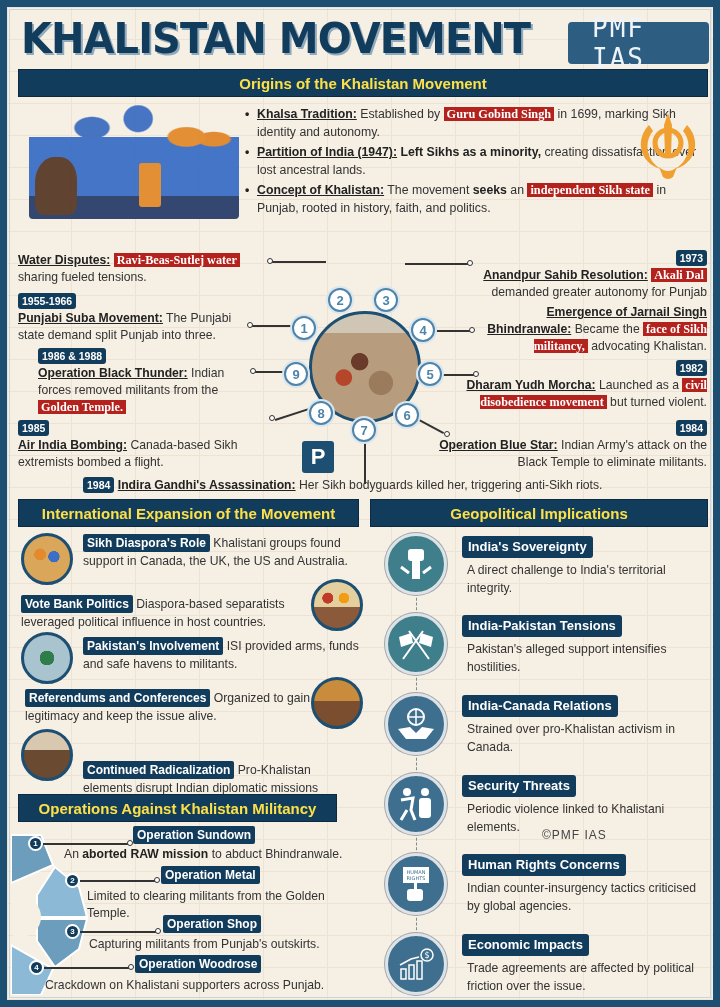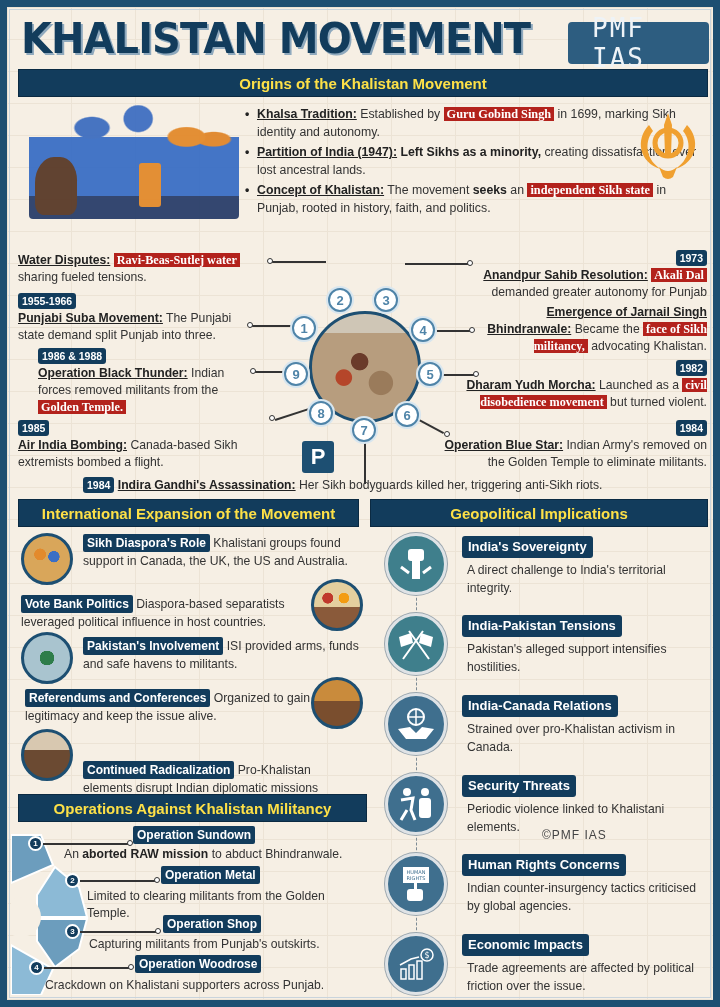--- a/index.html
+++ b/index.html
@@ -225,21 +225,21 @@
   <div class="rise-text right" style="left:430px;top:353px;width:270px;">
     <span class="year">1982</span><br>
     <span class="ul-b">Dharam Yudh Morcha:</span>
     <span>Launched as a</span>
     <span class="red-tag">civil disobedience movement</span>
     <span>but turned violent.</span>
   </div>
   <div class="rise-text right" style="left:425px;top:413px;width:275px;">
     <span class="year">1984</span><br>
     <span class="ul-b">Operation Blue Star:</span>
-    <span>Indian Army's removed on the Golden Temple to eliminate militants.</span>
+    <span>Indian Army's attack on the Black Temple to eliminate militants.</span>
   </div>
 
   <div class="line" style="left:264px;top:254px;width:55px;"></div>
   <div class="dot" style="left:260px;top:251px;"></div>
   <div class="line" style="left:244px;top:318px;width:42px;"></div>
   <div class="dot" style="left:240px;top:315px;"></div>
   <div class="line" style="left:247px;top:364px;width:36px;"></div>
   <div class="dot" style="left:243px;top:361px;"></div>
   <div class="line" style="left:268px;top:412px;width:40px;transform:rotate(-18deg);transform-origin:left;"></div>
   <div class="dot" style="left:262px;top:408px;"></div>
@@ -290,21 +290,21 @@
     <span class="pill">Referendums and Conferences</span>
     <span>Organized to gain legitimacy and keep the issue alive.</span>
   </div>
 
   <div class="thumb t5" style="left:14px;top:722px;"></div>
   <div class="intl-text" style="left:76px;top:726px;width:280px;margin-top:28px;">
     <span class="pill">Continued Radicalization</span>
     <span>Pro-Khalistan elements disrupt Indian diplomatic missions overseas.</span>
   </div>
 
-  <div class="bar" style="left:11px;top:787px;width:349px;height:28px;">Operations Against Khalistan Militancy</div>
+  <div class="bar" style="left:11px;top:787px;width:319px;height:28px;">Operations Against Khalistan Militancy</div>
 
   <svg class="wheel" viewBox="0 0 86 170">
     <path d="M0 10 L30 10 L42 40 L0 58 Z" fill="#6c9dbd" stroke="#fff" stroke-width="2"></path>
     <path d="M44 42 L68 62 L76 92 L26 92 L26 70 Z" fill="#8cbad6" stroke="#fff" stroke-width="2"></path>
     <path d="M26 94 L76 94 L68 124 L44 142 L26 116 Z" fill="#6c9dbd" stroke="#fff" stroke-width="2"></path>
     <path d="M0 120 L42 144 L30 170 L0 170 Z" fill="#8cbad6" stroke="#fff" stroke-width="2"></path>
     <circle cx="10" cy="92" r="20" fill="#f6efe4"></circle>
   </svg>
 
   <div class="op-num" style="left:21px;top:829px;">1</div>

